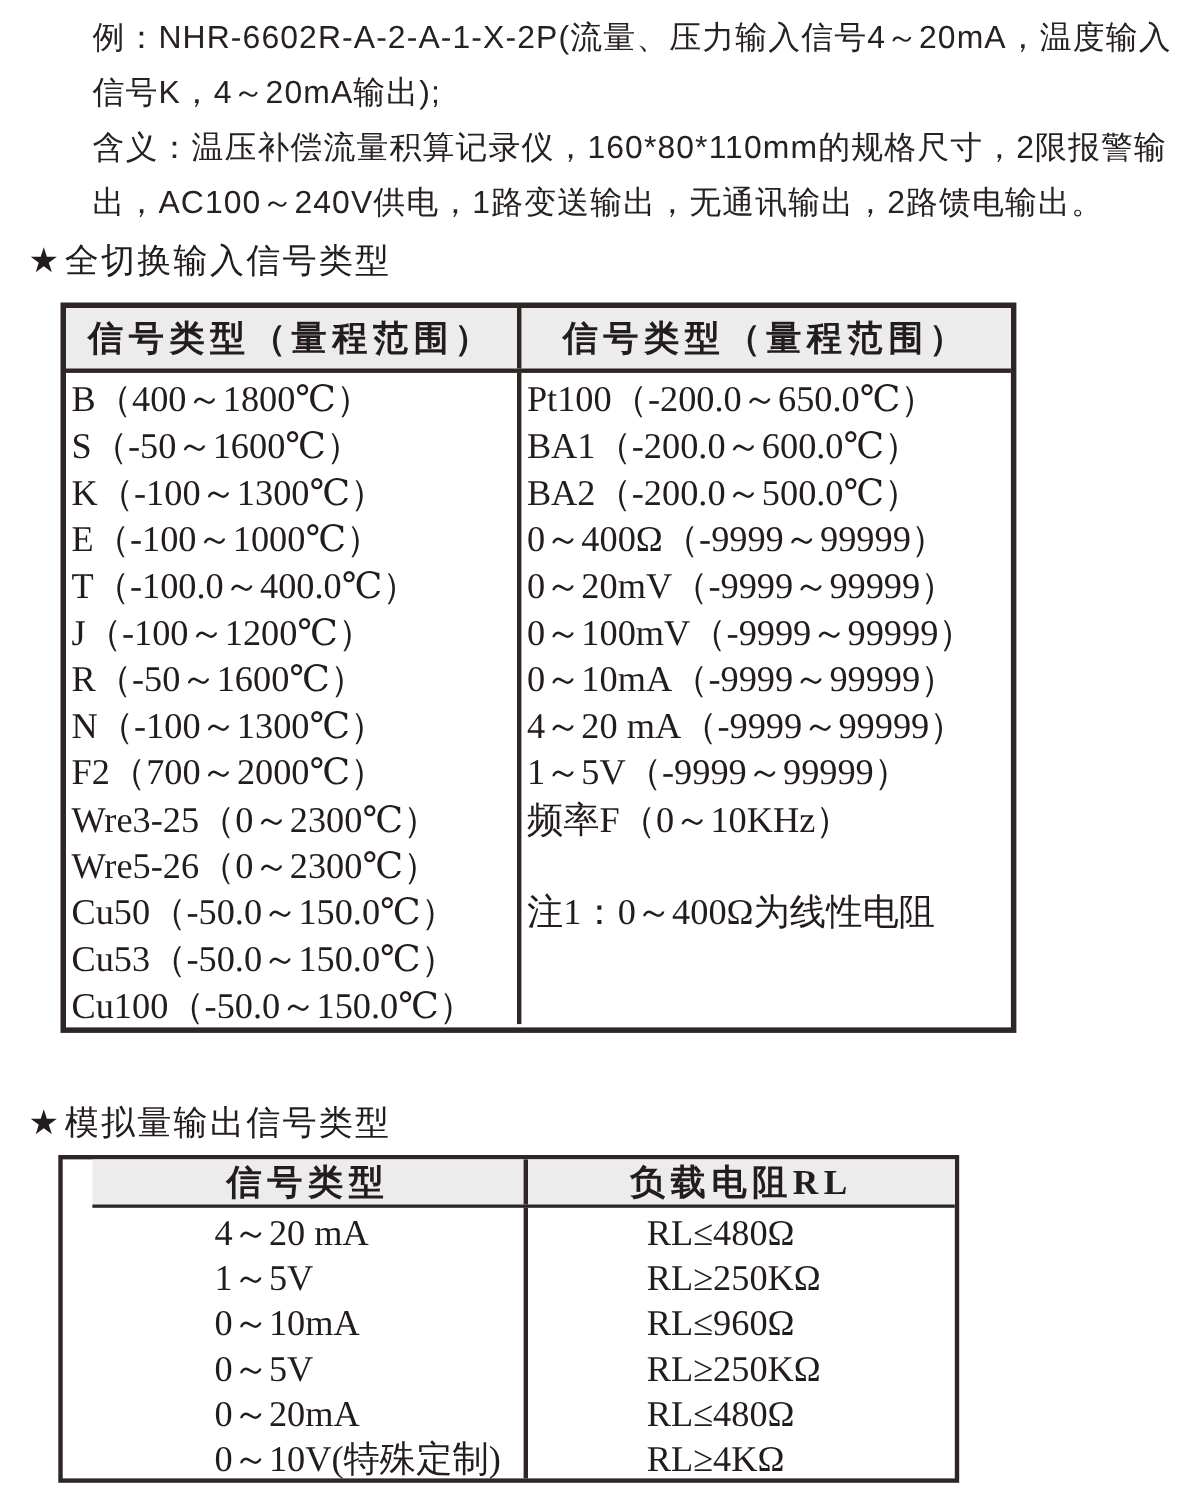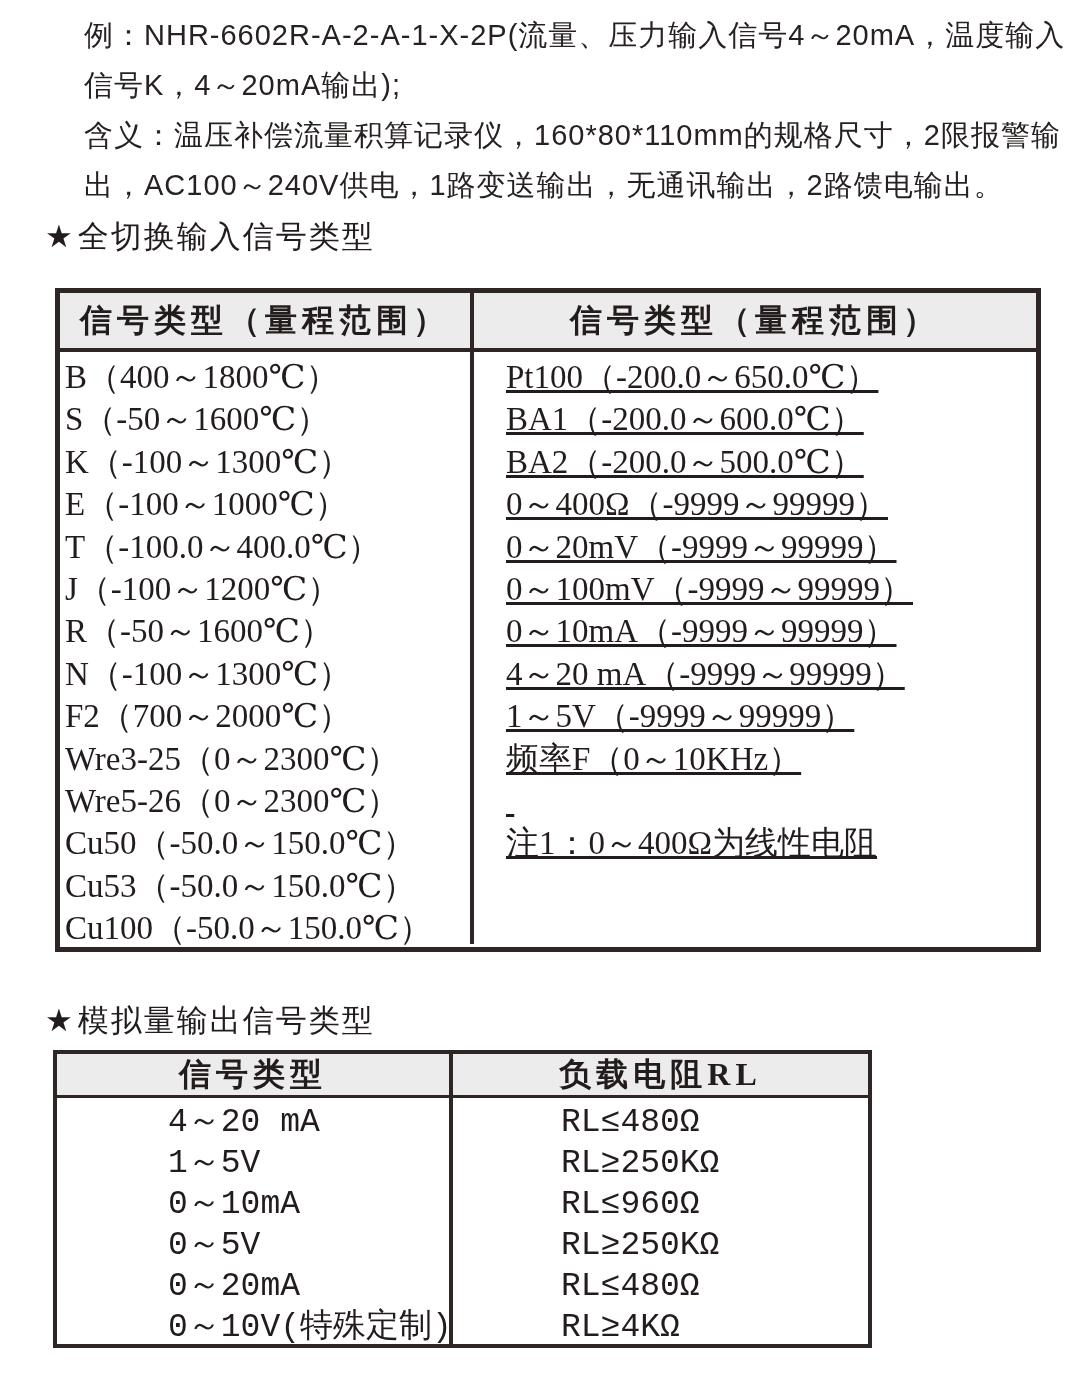--- a/index.html
+++ b/index.html
@@ -4,50 +4,50 @@
 <style>
   html,body{margin:0;padding:0;background:#ffffff;}
   .page{
     position:relative;width:1080px;height:1374px;background:#ffffff;
     font-family:"Liberation Sans",sans-serif;color:#272121;overflow:hidden;
   }
   
   .intro{position:absolute;left:40px;top:10px;width:1012px;font-size:29px;letter-spacing:1px;}
   .intro-line{height:50px;line-height:50px;white-space:nowrap;margin-left:44px;}
   
-  .sec-title{position:absolute;left:45px;font-size:31px;letter-spacing:2px;white-space:nowrap;color:#221c1c;}
+  .sec-title{position:absolute;left:26px;font-size:31px;letter-spacing:2px;white-space:nowrap;color:#221c1c;}
   #sec1-title{top:216px;}
   #sec2-title{top:1000px;}
   .star{margin-right:3px;}
   
   .dtable{
     position:absolute;box-sizing:border-box;background:#ffffff;
     border:5px solid #2e2624;font-family:"Liberation Serif","DejaVu Serif",serif;color:#231c1c;
   }
   .t-header{display:flex;background:#ececec;border-bottom:4px solid #2e2624;}
   .th{display:flex;align-items:center;justify-content:center;font-size:32px;font-weight:600;letter-spacing:5px;white-space:nowrap;}
   .t-body{display:flex;}
   .tcol{box-sizing:border-box;padding-top:4px;}
   .c1{box-sizing:border-box;border-right:4px solid #2e2624;}
   .trow{white-space:nowrap;}
   
-  #table1{left:55px;top:288px;width:986px;height:664px;border-width:5px;}
+  #table1{left:55px;top:275px;width:869px;height:664px;border-width:5px;}
   #table1 .t-header{height:55px;}
   #table1 .c1{width:414px;}
   #table1 .c2{flex:1;}
   #table1 .t-body{height:592px;}
   #table1 .trow{height:42.4px;line-height:42.4px;font-size:33px;padding-left:5px;}
-  #table1 .c2.tcol .trow{padding-left:32px;text-decoration:underline;}
+  #table1 .c2.tcol .trow{padding-left:5px;}
   
-  #table2{left:53px;top:1050px;width:819px;height:298px;border-width:4px;}
+  #table2{left:53px;top:1050px;width:819px;height:298px;border-width:4px;padding-left:27px;}
   #table2 .t-header{height:41px;border-bottom-width:3px;}
   #table2 .c1{width:396px;}
   #table2 .c2{flex:1;}
   #table2 .t-body{height:246px;}
-  #table2 .trow{height:41px;line-height:41px;font-size:33px;font-family:Liberation Mono, monospace;}
+  #table2 .trow{height:41px;line-height:41px;font-size:33px;}
   #table2 .c1.tcol .trow{padding-left:111px;}
   #table2 .c2.tcol .trow{padding-left:108px;}
 </style>
 </head>
 <body>
 
 <div class="page">
 
   <div class="intro">
       <div class="intro-line">例：NHR-6602R-A-2-A-1-X-2P(流量、压力输入信号4～20mA，温度输入</div>

